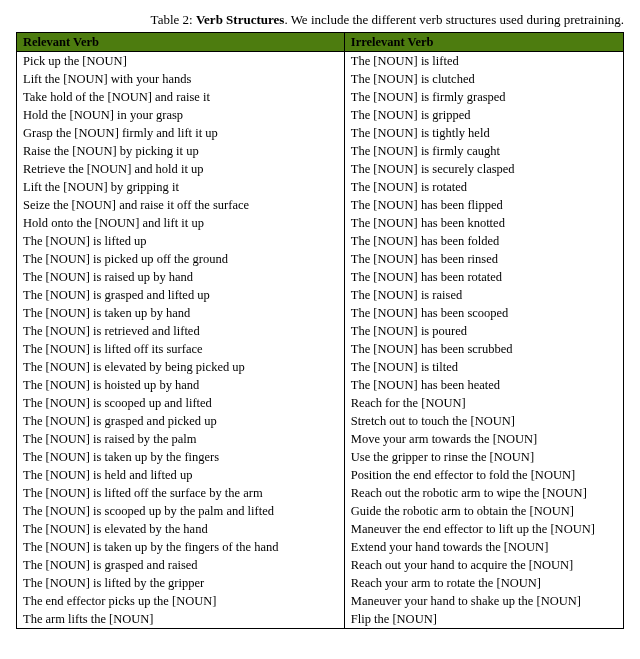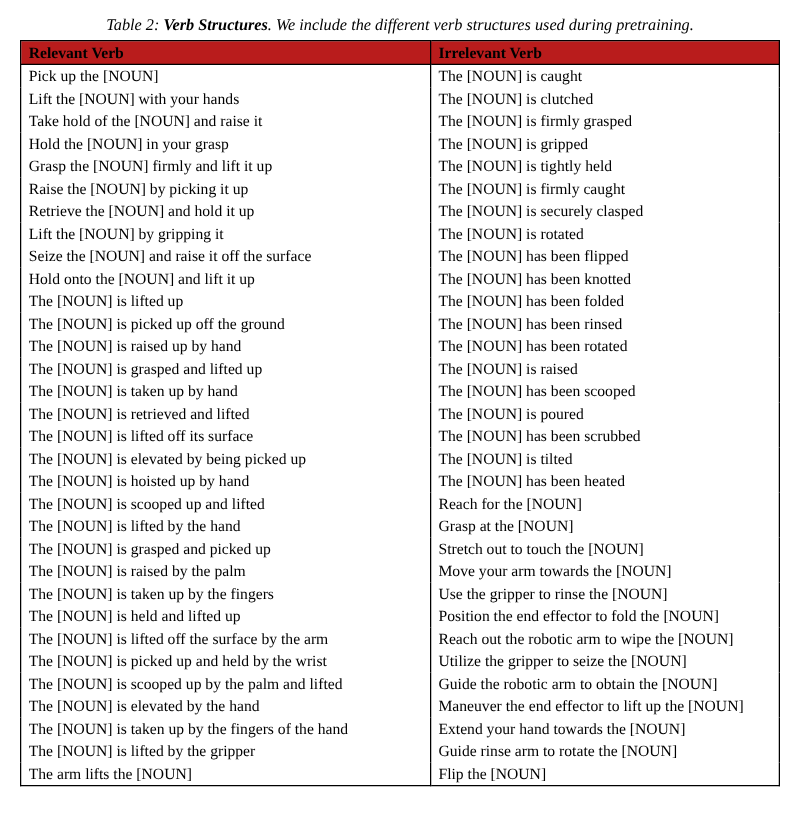--- a/index.html
+++ b/index.html
@@ -4,24 +4,23 @@
 <style>
   body {
     margin: 0;
     padding: 12px 16px;
     font-family: "Times New Roman", Times, serif;
     font-size: 13px;
     color: #000;
     background: #fff;
   }
   .caption {
-    text-align: center;
+    text-align: right;
     margin: 0 0 4px 0;
     font-size: 13px;
-    font-style: italic;
   }
   .caption b { font-weight: bold; }
   table {
     border-collapse: collapse;
     width: 100%;
     table-layout: fixed;
   }
   th, td {
     border-left: 1px solid #000;
     border-right: 1px solid #000;
@@ -30,21 +29,21 @@
     vertical-align: top;
     font-size: 12.5px;
     line-height: 1.28;
     white-space: nowrap;
     overflow: hidden;
   }
   thead th {
     border-top: 1px solid #000;
     border-bottom: 1px solid #000;
     font-weight: bold;
-    background: #b91c1c;
+    background: #4d7c0f;
   }
   tbody tr:last-child td {
     border-bottom: 1px solid #000;
   }
   col.col1 { width: 54%; }
   col.col2 { width: 46%; }
 </style>
 </head>
 <body>
 
@@ -60,21 +59,21 @@
   </colgroup>
   <thead>
     <tr>
       <th>Relevant Verb</th>
       <th>Irrelevant Verb</th>
     </tr>
   </thead>
   <tbody id="tbody">
       <tr>
         <td>Pick up the [NOUN]</td>
-        <td>The [NOUN] is caught</td>
+        <td>The [NOUN] is lifted</td>
       </tr>
       <tr>
         <td>Lift the [NOUN] with your hands</td>
         <td>The [NOUN] is clutched</td>
       </tr>
       <tr>
         <td>Take hold of the [NOUN] and raise it</td>
         <td>The [NOUN] is firmly grasped</td>
       </tr>
       <tr>
@@ -139,61 +138,61 @@
       </tr>
       <tr>
         <td>The [NOUN] is hoisted up by hand</td>
         <td>The [NOUN] has been heated</td>
       </tr>
       <tr>
         <td>The [NOUN] is scooped up and lifted</td>
         <td>Reach for the [NOUN]</td>
       </tr>
       <tr>
-        <td>The [NOUN] is lifted by the hand</td>
-        <td>Grasp at the [NOUN]</td>
-      </tr>
-      <tr>
         <td>The [NOUN] is grasped and picked up</td>
         <td>Stretch out to touch the [NOUN]</td>
       </tr>
       <tr>
         <td>The [NOUN] is raised by the palm</td>
         <td>Move your arm towards the [NOUN]</td>
       </tr>
       <tr>
         <td>The [NOUN] is taken up by the fingers</td>
         <td>Use the gripper to rinse the [NOUN]</td>
       </tr>
       <tr>
         <td>The [NOUN] is held and lifted up</td>
         <td>Position the end effector to fold the [NOUN]</td>
       </tr>
       <tr>
         <td>The [NOUN] is lifted off the surface by the arm</td>
         <td>Reach out the robotic arm to wipe the [NOUN]</td>
       </tr>
       <tr>
-        <td>The [NOUN] is picked up and held by the wrist</td>
-        <td>Utilize the gripper to seize the [NOUN]</td>
-      </tr>
-      <tr>
         <td>The [NOUN] is scooped up by the palm and lifted</td>
         <td>Guide the robotic arm to obtain the [NOUN]</td>
       </tr>
       <tr>
         <td>The [NOUN] is elevated by the hand</td>
         <td>Maneuver the end effector to lift up the [NOUN]</td>
       </tr>
       <tr>
         <td>The [NOUN] is taken up by the fingers of the hand</td>
         <td>Extend your hand towards the [NOUN]</td>
       </tr>
       <tr>
+        <td>The [NOUN] is grasped and raised</td>
+        <td>Reach out your hand to acquire the [NOUN]</td>
+      </tr>
+      <tr>
         <td>The [NOUN] is lifted by the gripper</td>
-        <td>Guide rinse arm to rotate the [NOUN]</td>
+        <td>Reach your arm to rotate the [NOUN]</td>
+      </tr>
+      <tr>
+        <td>The end effector picks up the [NOUN]</td>
+        <td>Maneuver your hand to shake up the [NOUN]</td>
       </tr>
       <tr>
         <td>The arm lifts the [NOUN]</td>
         <td>Flip the [NOUN]</td>
       </tr>
     </tbody>
 </table>
 
 </body></html>

